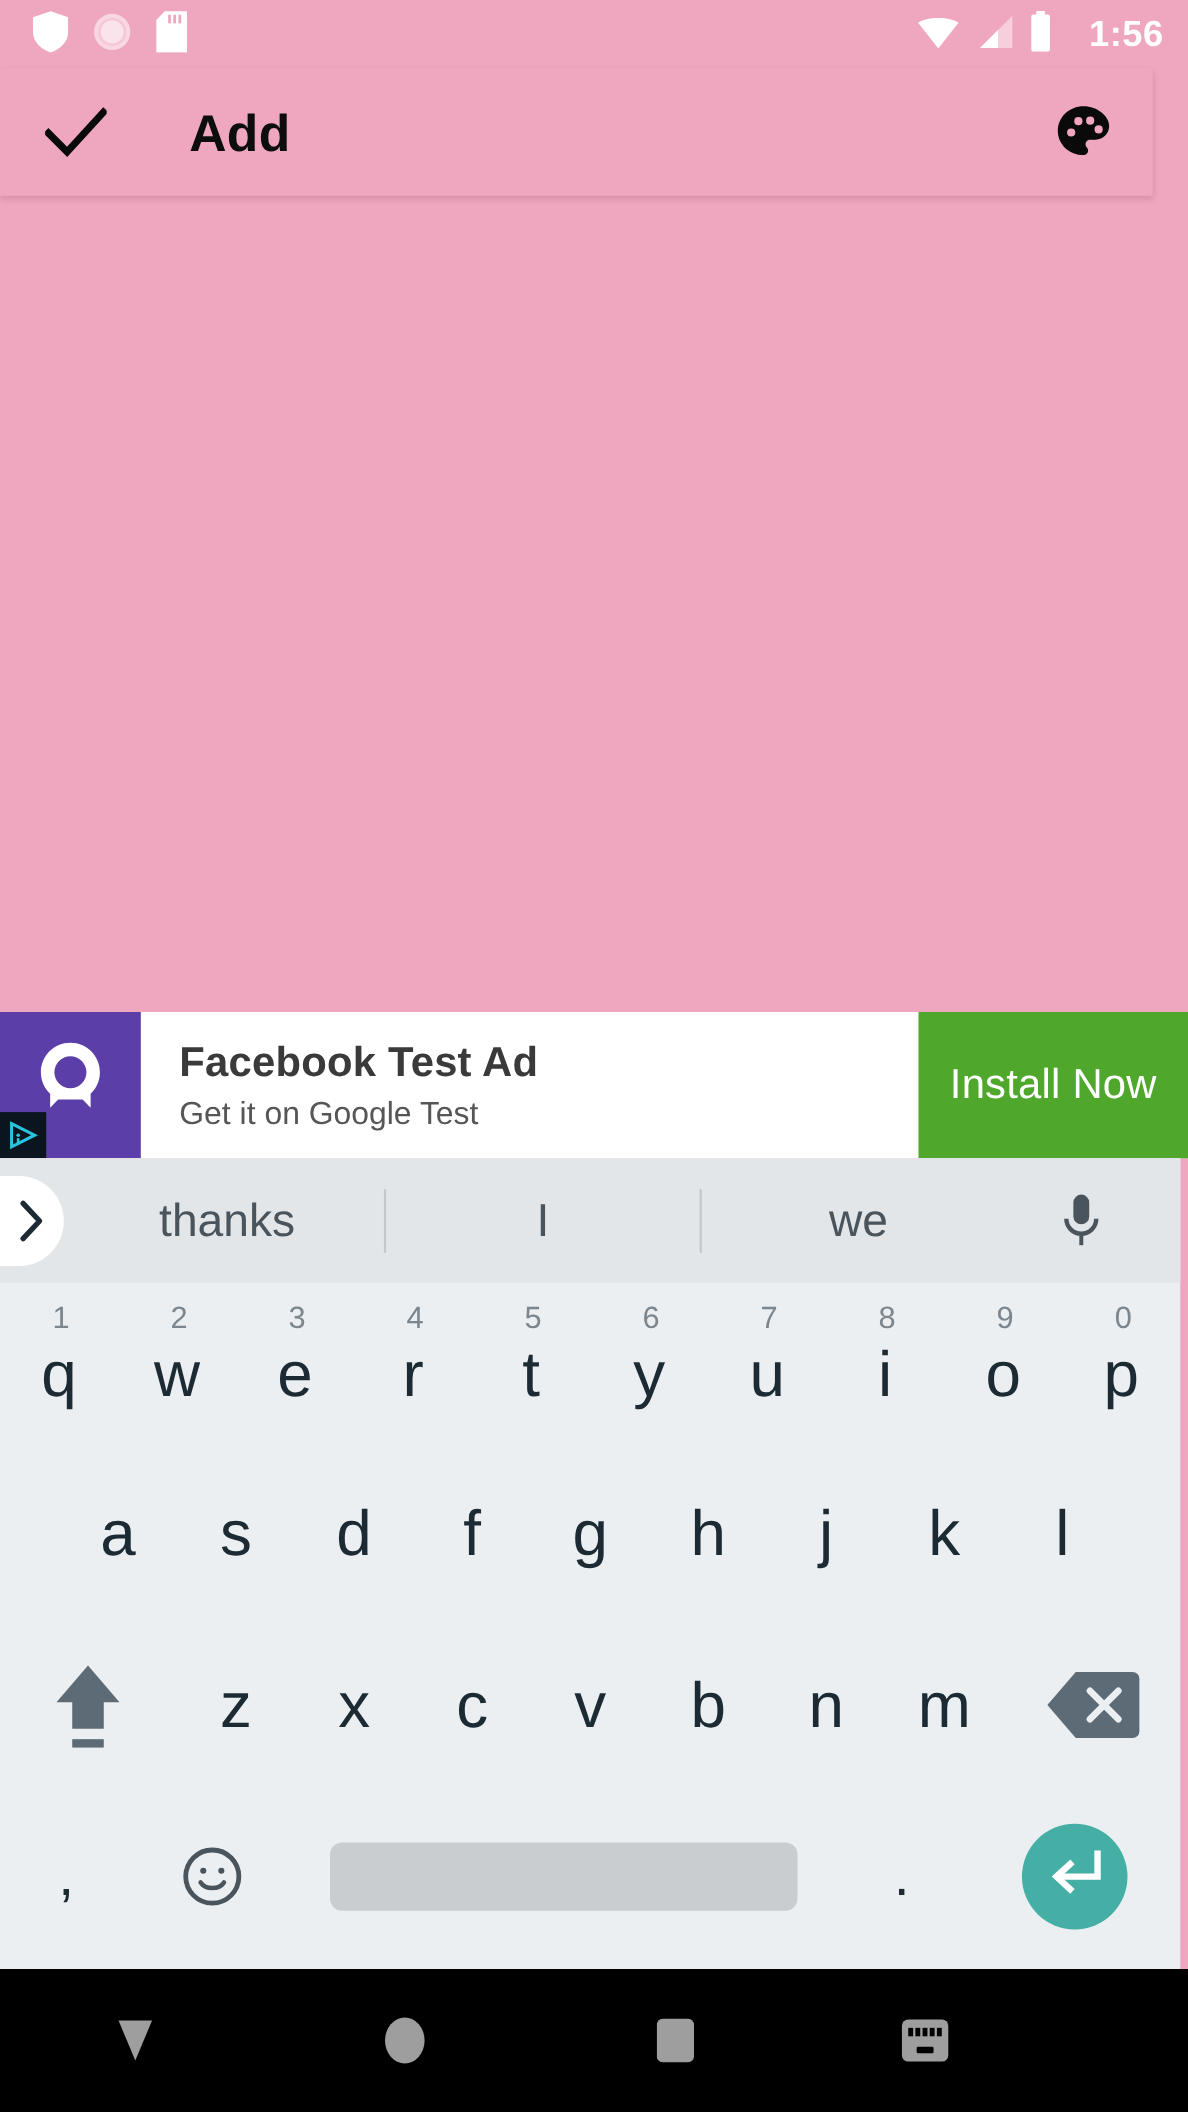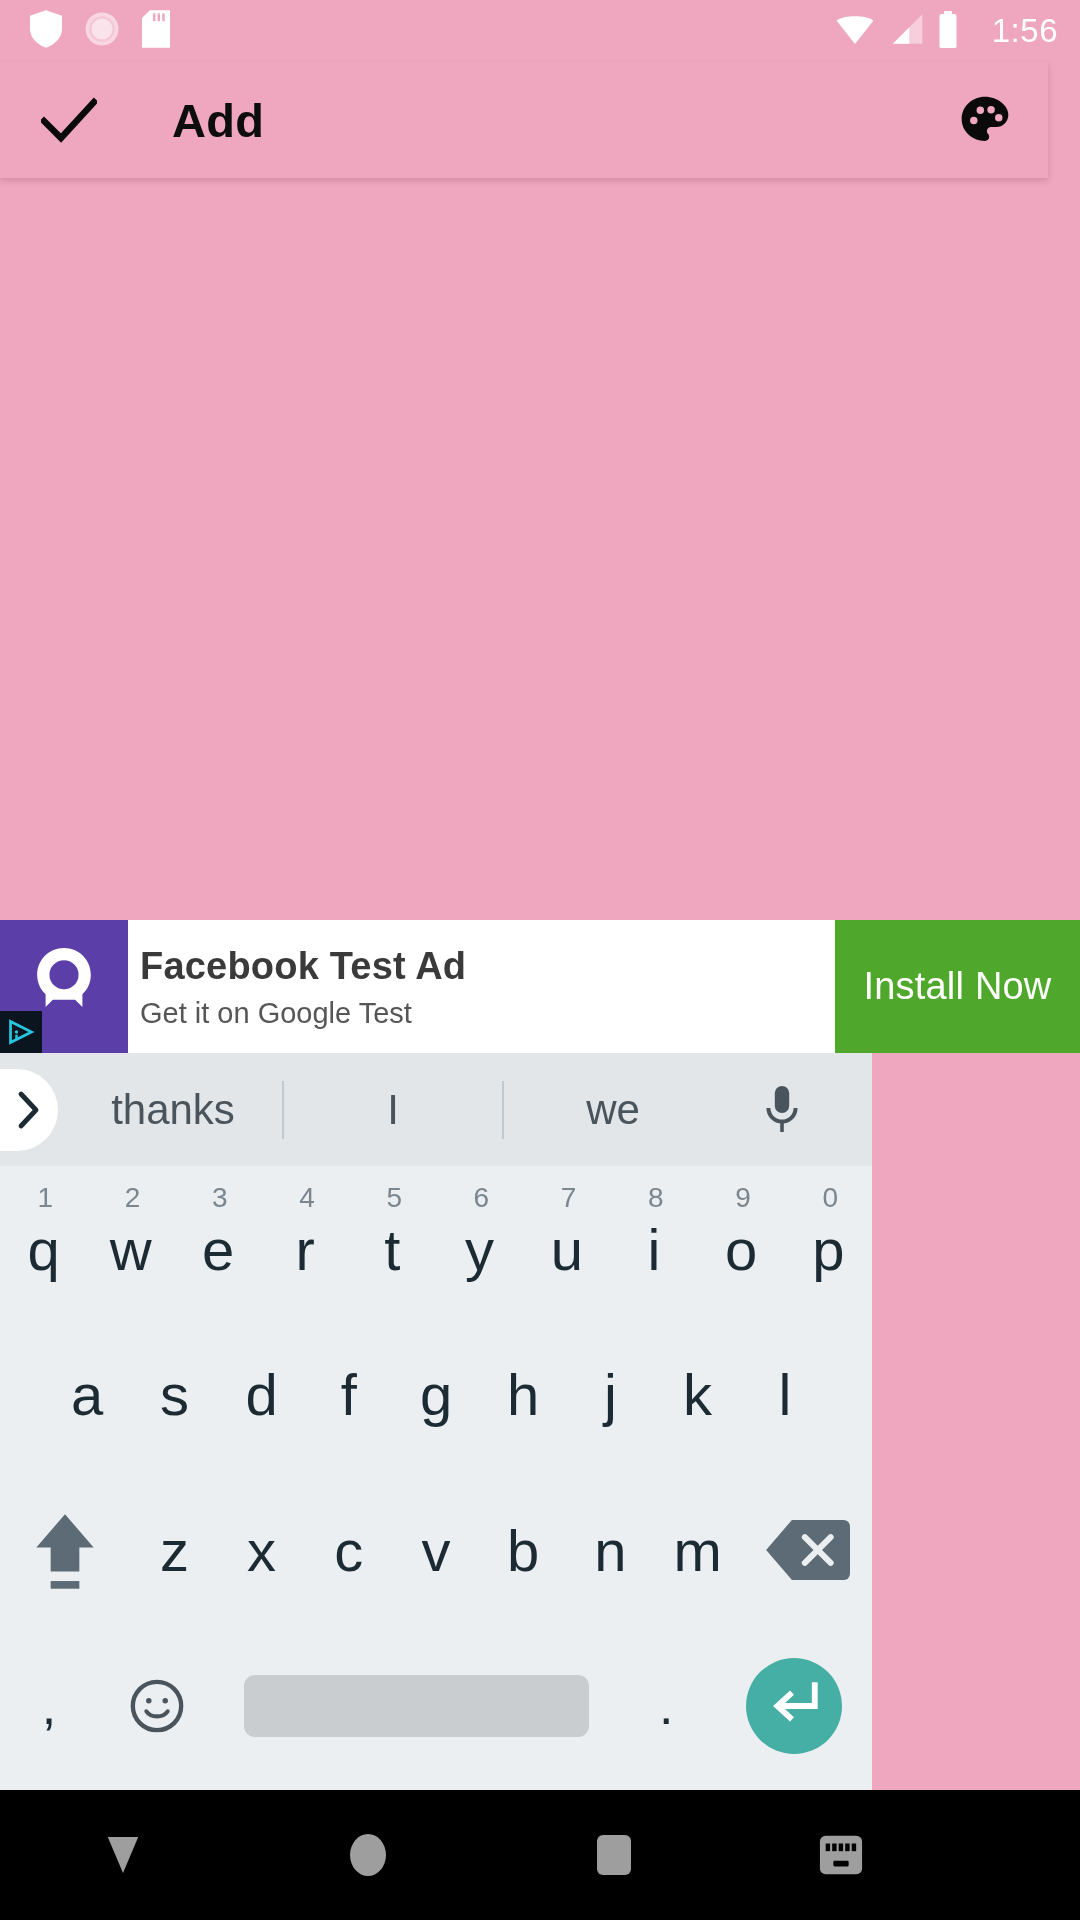--- a/index.html
+++ b/index.html
@@ -13,21 +13,21 @@
 
   
   .statusbar {
     position:absolute; top:0; left:0; width:1080px; height:62px;
     background:#EFA7BF;
     display:flex; align-items:center; justify-content:space-between;
     padding:0 22px 0 30px;
   }
   .sb-left { display:flex; align-items:center; gap:22px; }
   .sb-right { display:flex; align-items:center; gap:13px; }
-  .sb-time { color:#fff; font-size:33px; font-weight:400; letter-spacing:0.5px; margin-left:20px; }
+  .sb-time { color:#fff; font-size:33px; font-weight:700; letter-spacing:0.5px; margin-left:20px; }
 
   
   .appbar {
     position:absolute; top:62px; left:0; width:1048px; height:116px;
     background:#EFA7BF;
     display:flex; align-items:center;
     box-shadow:0 3px 6px rgba(120,50,80,0.22);
     z-index:5;
   }
   .appbar-check { margin-left:38px; width:62px; height:62px; display:flex; align-items:center; justify-content:center; }
@@ -44,28 +44,28 @@
   .title-ph { font-size:50px; font-weight:700; color:#9AA3AD; margin-left:4px; line-height:66px; }
   .content-ph { position:absolute; top:396px; left:42px; font-size:52px; font-weight:400; color:#979FA8; line-height:60px; }
 
   
   .ad {
     position:absolute; top:920px; left:0; width:1080px; height:133px;
     background:#fff; display:flex; align-items:stretch;
   }
   .ad-icon { position:relative; width:128px; height:133px; background:#5C3EA8; flex:0 0 128px; display:flex; align-items:center; justify-content:center; }
   .ad-choices { position:absolute; left:0; bottom:0; width:42px; height:42px; background:#0B1520; display:flex; align-items:center; justify-content:center; }
-  .ad-text { flex:1; display:flex; flex-direction:column; justify-content:center; padding-left:12px; }
+  .ad-text { flex:1; display:flex; flex-direction:column; justify-content:center; padding-left:35px; }
   .ad-title { font-size:38px; font-weight:700; color:#3A3A3A; line-height:46px; letter-spacing:0.2px; }
   .ad-sub { font-size:29px; font-weight:400; color:#565656; margin-top:6px; line-height:36px; }
   .ad-cta { flex:0 0 245px; background:#4FA72B; display:flex; align-items:center; justify-content:center; }
   .ad-cta-label { font-size:38px; font-weight:400; color:#fff; letter-spacing:0.2px; }
 
   
-  .keyboard { position:absolute; top:1053px; left:0; width:872px; height:737px; background:#ECEFF1; }
+  .keyboard { position:absolute; top:1053px; left:0; width:1073px; height:737px; background:#ECEFF1; }
 
   .suggestions {
     position:relative; height:113px; background:#E3E6E8;
     display:flex; align-items:center;
   }
   .sugg-expand {
     position:absolute; left:0; top:50%; transform:translateY(-50%);
     width:58px; height:82px; background:#fff;
     border-top-right-radius:48px; border-bottom-right-radius:48px;
     display:flex; align-items:center; justify-content:center;

